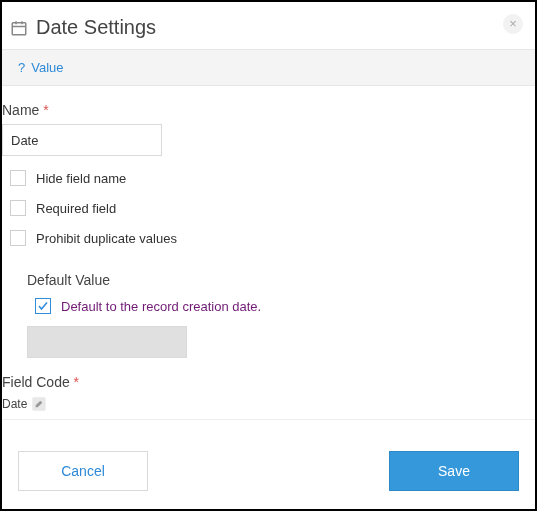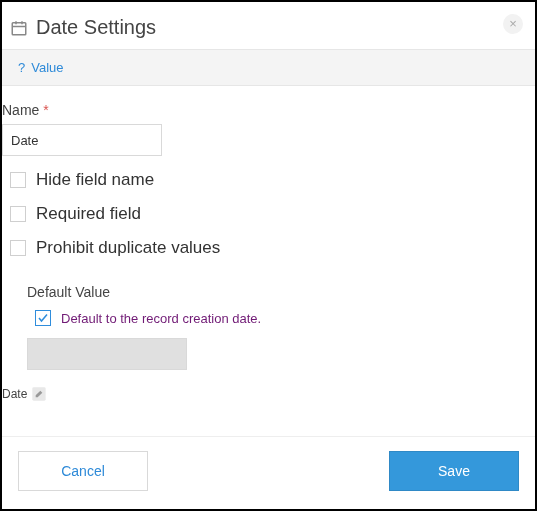--- a/index.html
+++ b/index.html
@@ -83,21 +83,21 @@
   border: 1px solid #d9d9d9;
   padding: 0 8px;
   font-size: 13px;
   color: #333;
   outline: none;
 }
 .check-row {
   display: flex;
   align-items: center;
   margin: 14px 0 0 8px;
-  font-size: 17px;
+  font-size: 13px;
   color: #333;
 }
 .chk {
   width: 16px;
   height: 16px;
   border: 1px solid #cfcfcf;
   background: #fff;
   display: inline-flex;
   align-items: center;
   justify-content: center;
@@ -140,21 +140,21 @@
 .edit-icon {
   width: 16px;
   height: 16px;
   margin-left: 4px;
   color: #aaa;
   cursor: pointer;
   display: inline-flex;
 }
 .footer {
   border-top: 1px solid #eee;
-  padding: 14px 16px 18px;
+  padding: 31px 16px 18px;
   display: flex;
   justify-content: space-between;
   align-items: center;
 }
 .btn {
   height: 40px;
   min-width: 130px;
   font-size: 14px;
   border: 1px solid #d9d9d9;
   cursor: pointer;
@@ -230,20 +230,24 @@
           <svg viewBox="0 0 24 24" fill="none" stroke="#2f8ddc" stroke-width="3">
               <polyline points="4,12 9,18 20,5"></polyline>
             </svg>
         </span>
         <span>Default to the record creation date.</span>
       </div>
       <input class="default-input" type="text" disabled="" value="" style="">
     </div>
 
     <div class="fieldcode-section">
+      <div class="section-label">
+        <span>Field Code</span>
+        <span class="req">*</span>
+      </div>
       <div class="fieldcode-value-row">
         <span>Date</span>
         <span class="edit-icon">
           <svg viewBox="0 0 24 24" fill="currentColor">
             <rect x="2" y="2" width="20" height="20" rx="2" fill="#e8e8e8"></rect>
             <path d="M7 17 L7 14 L14 7 L17 10 L10 17 Z" fill="#999"></path>
           </svg>
         </span>
       </div>
     </div>

